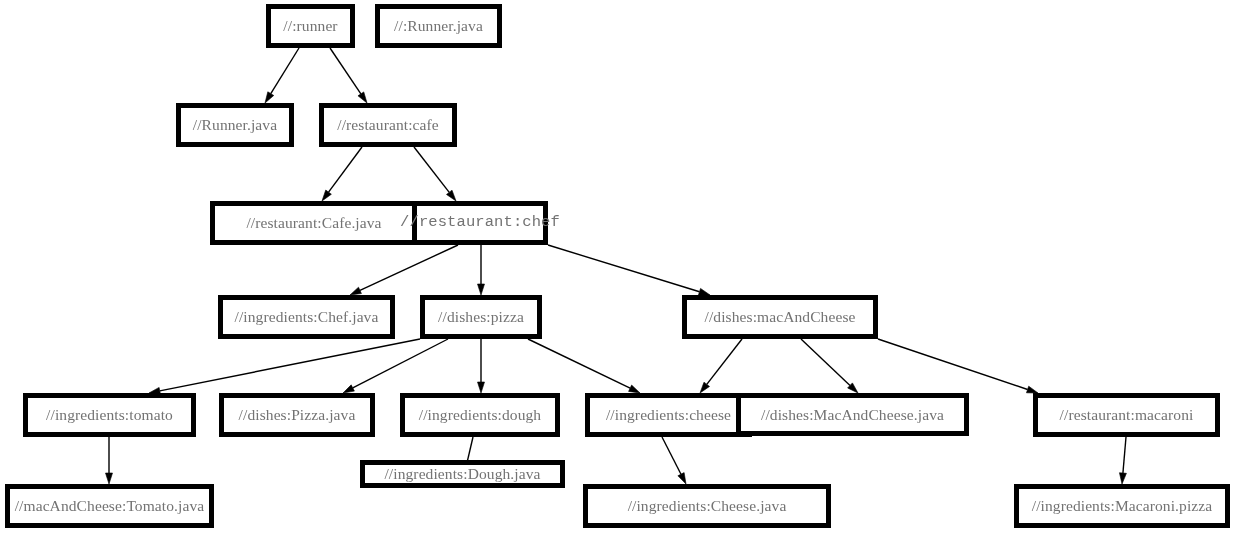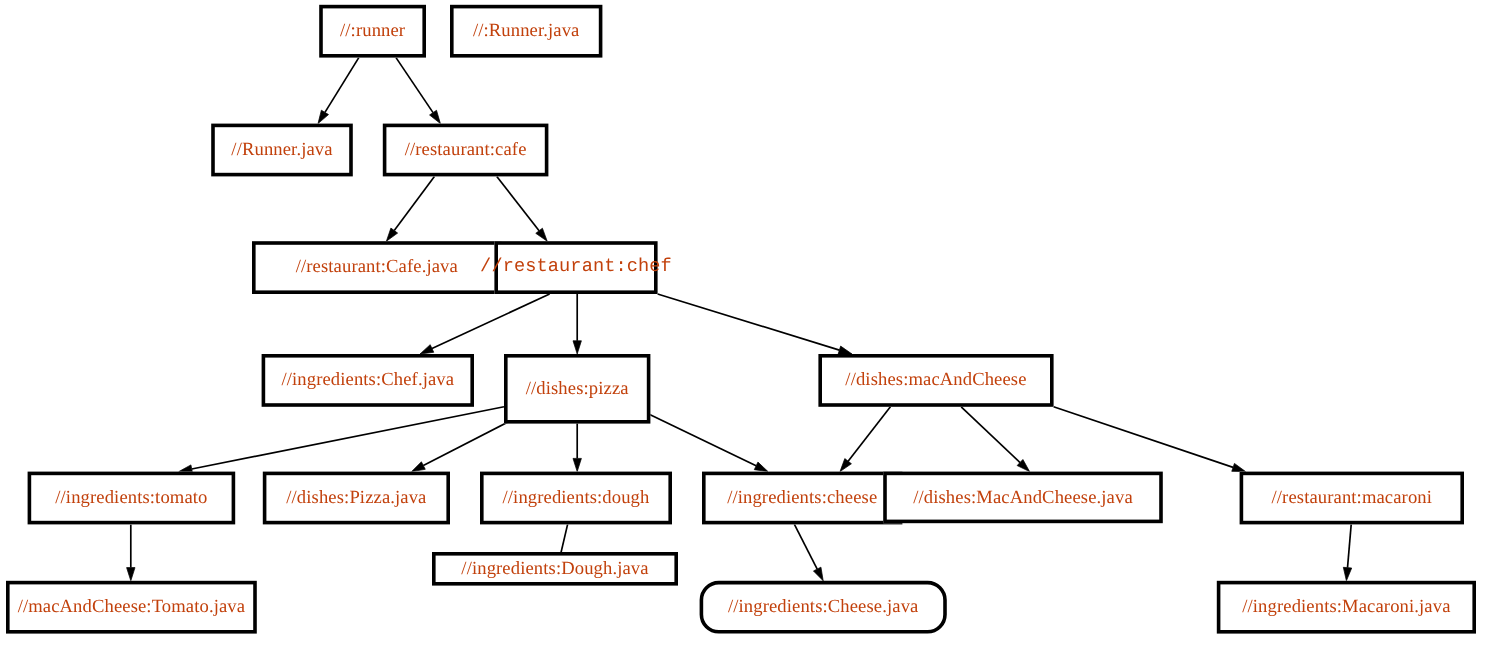--- a/index.html
+++ b/index.html
@@ -20,28 +20,28 @@
   #graph-svg {
     position: absolute;
     left: 0;
     top: 0;
     width: 1242px;
     height: 539px;
   }
   .node-box {
     position: absolute;
     box-sizing: border-box;
-    border: 3px solid #84cc16;
+    border: 5px solid #84cc16;
     background: #ffffff;
     display: flex;
     align-items: center;
     justify-content: center;
     font-family: "Liberation Serif", "DejaVu Serif", serif;
     font-size: 15.5px;
-    color: #c2410c;
+    color: #737373;
     line-height: 1;
     white-space: nowrap;
     letter-spacing: 0.1px;
   }
   .node-label {
     display: block;
     padding: 0 2px;
   }
   .edge-line {
     stroke: #000000;
@@ -147,21 +147,21 @@
       </div>
       <div class="node-box" style="left: 210px; top: 201px; width: 208px; height: 44px; border-color: rgb(0, 0, 0); background: rgb(255, 255, 255);">
         <span class="node-label">//restaurant:Cafe.java</span>
       </div>
       <div class="node-box" style="left: 412px; top: 201px; width: 136px; height: 44px; border-color: rgb(0, 0, 0); background: rgb(255, 255, 255); font-family: Liberation Mono, monospace;">
         <span class="node-label">//restaurant:chef</span>
       </div>
       <div class="node-box" style="left: 218px; top: 295px; width: 177px; height: 44px; border-color: rgb(0, 0, 0); background: rgb(255, 255, 255);">
         <span class="node-label">//ingredients:Chef.java</span>
       </div>
-      <div class="node-box" style="left: 420px; top: 295px; width: 122px; height: 58px; border-color: rgb(0, 0, 0); background: rgb(255, 255, 255);">
+      <div class="node-box" style="left: 420px; top: 295px; width: 122px; height: 44px; border-color: rgb(0, 0, 0); background: rgb(255, 255, 255);">
         <span class="node-label">//dishes:pizza</span>
       </div>
       <div class="node-box" style="left: 682px; top: 295px; width: 196px; height: 44px; border-color: rgb(0, 0, 0); background: rgb(255, 255, 255);">
         <span class="node-label">//dishes:macAndCheese</span>
       </div>
       <div class="node-box" style="left: 23px; top: 393px; width: 173px; height: 44px; border-color: rgb(0, 0, 0); background: rgb(255, 255, 255);">
         <span class="node-label">//ingredients:tomato</span>
       </div>
       <div class="node-box" style="left: 219px; top: 393px; width: 156px; height: 44px; border-color: rgb(0, 0, 0); background: rgb(255, 255, 255);">
         <span class="node-label">//dishes:Pizza.java</span>
@@ -177,20 +177,20 @@
       </div>
       <div class="node-box" style="left: 1033px; top: 393px; width: 187px; height: 44px; border-color: rgb(0, 0, 0); background: rgb(255, 255, 255);">
         <span class="node-label">//restaurant:macaroni</span>
       </div>
       <div class="node-box" style="left: 5px; top: 484px; width: 209px; height: 44px; border-color: rgb(0, 0, 0); background: rgb(255, 255, 255);">
         <span class="node-label">//macAndCheese:Tomato.java</span>
       </div>
       <div class="node-box" style="left: 360px; top: 460px; width: 205px; height: 28px; border-color: rgb(0, 0, 0); background: rgb(255, 255, 255);">
         <span class="node-label">//ingredients:Dough.java</span>
       </div>
-      <div class="node-box" style="left: 583px; top: 484px; width: 206px; height: 44px; border-color: rgb(0, 0, 0); background: rgb(255, 255, 255); border-radius: 16px;">
+      <div class="node-box" style="left: 583px; top: 484px; width: 248px; height: 44px; border-color: rgb(0, 0, 0); background: rgb(255, 255, 255);">
         <span class="node-label">//ingredients:Cheese.java</span>
       </div>
       <div class="node-box" style="left: 1014px; top: 484px; width: 216px; height: 44px; border-color: rgb(0, 0, 0); background: rgb(255, 255, 255);">
-        <span class="node-label">//ingredients:Macaroni.java</span>
+        <span class="node-label">//ingredients:Macaroni.pizza</span>
       </div>
     </div>
 </div>
 
 </body></html>

